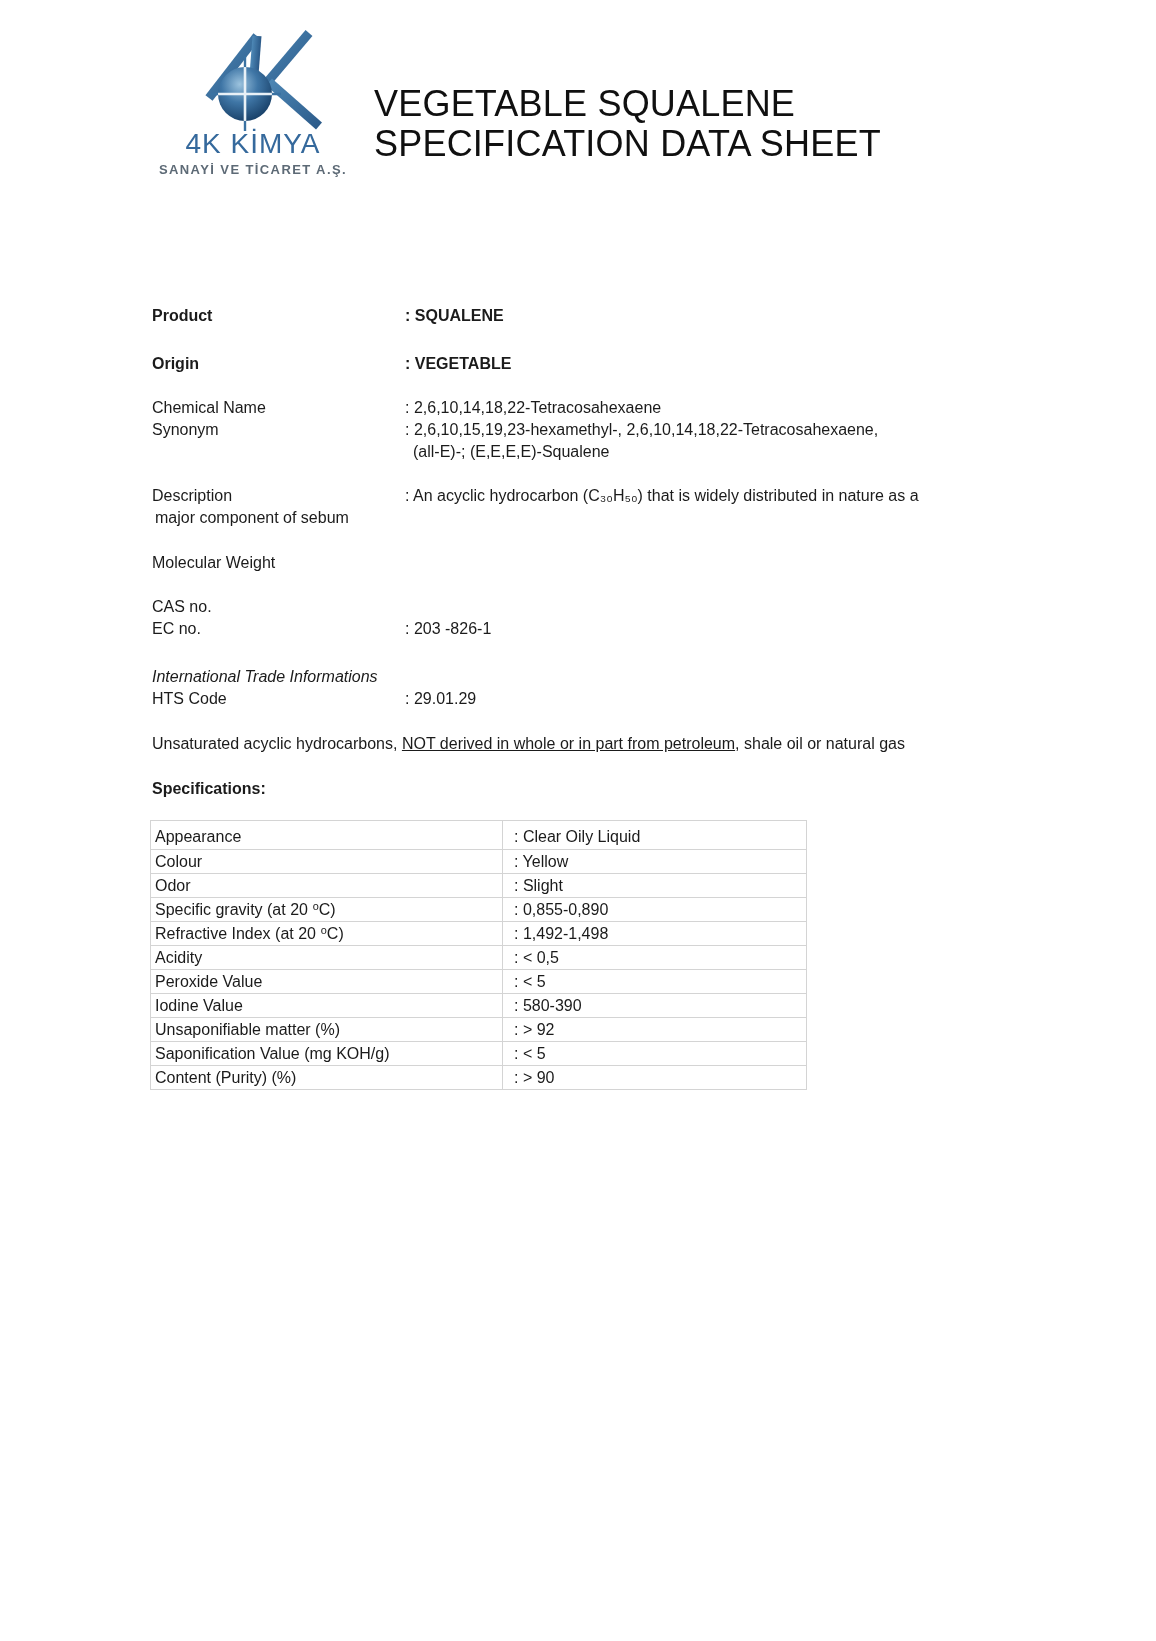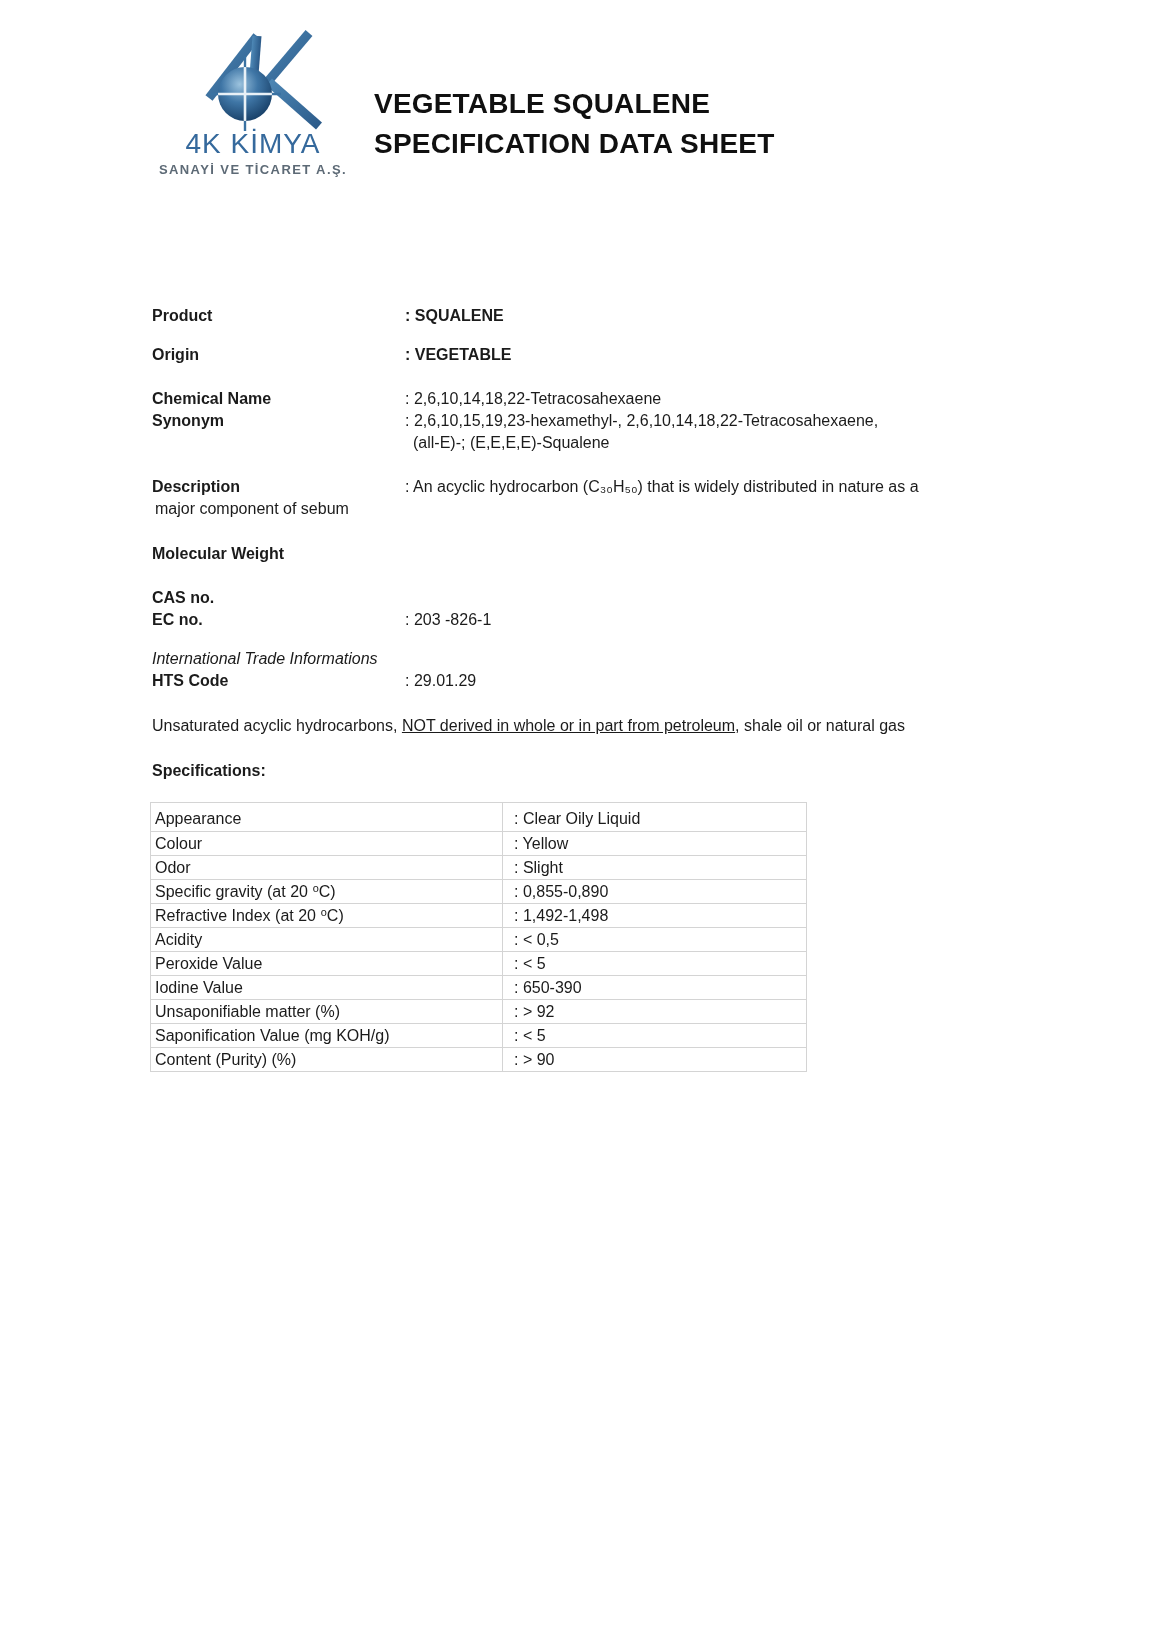--- a/index.html
+++ b/index.html
@@ -22,35 +22,35 @@
     font-size:28px; font-weight:400; letter-spacing:1px;
     color:#35699c; white-space:nowrap;
   }
   .logo-subtitle {
     margin-top:2px;
     font-size:13px; font-weight:700; letter-spacing:1.4px;
     color:#5d6a76; white-space:nowrap;
   }
   .doc-title {
     position:absolute; left:374px; top:84px;
-    font-size:28px; font-weight:700; color:#101010;
+    font-size:36px; font-weight:400; color:#101010;
     line-height:40px; letter-spacing:0.2px; white-space:nowrap;
   }
 
   
   .content { position:absolute; left:152px; top:305px; width:870px; }
   .field-row { display:flex; line-height:22px; }
-  .f-label { width:253px; flex:0 0 253px;font-weight:bold; }
+  .f-label { width:253px; flex:0 0 253px; }
   .f-value { flex:1; }
   .bold { font-weight:700; }
   .italic { font-style:italic; }
   .indent2 { padding-left:8px; }
   .cont-line { line-height:22px; padding-left:3px; }
 
-  .mt21 { margin-top:17px; }
+  .mt21 { margin-top:26px; }
   .mt22 { margin-top:22px; }
   .mt23 { margin-top:23px; }
   .mt20 { margin-top:20px; }
 
   .note-para { width:843px; line-height:23px; }
   .note-emph { font-weight:400; text-decoration:underline; }
 
   .spec-heading { font-weight:700; line-height:22px; }
 
   
@@ -211,21 +211,21 @@
         <tr>
           <td class="c-prop">Acidity</td>
           <td class="c-val">: &lt; 0,5</td>
         </tr>
         <tr>
           <td class="c-prop">Peroxide Value</td>
           <td class="c-val">: &lt; 5</td>
         </tr>
         <tr>
           <td class="c-prop">Iodine Value</td>
-          <td class="c-val">: 650-390</td>
+          <td class="c-val">: 580-390</td>
         </tr>
         <tr>
           <td class="c-prop">Unsaponifiable matter (%)</td>
           <td class="c-val">: &gt; 92</td>
         </tr>
         <tr>
           <td class="c-prop">Saponification Value (mg KOH/g)</td>
           <td class="c-val">: &lt; 5</td>
         </tr>
         <tr>

